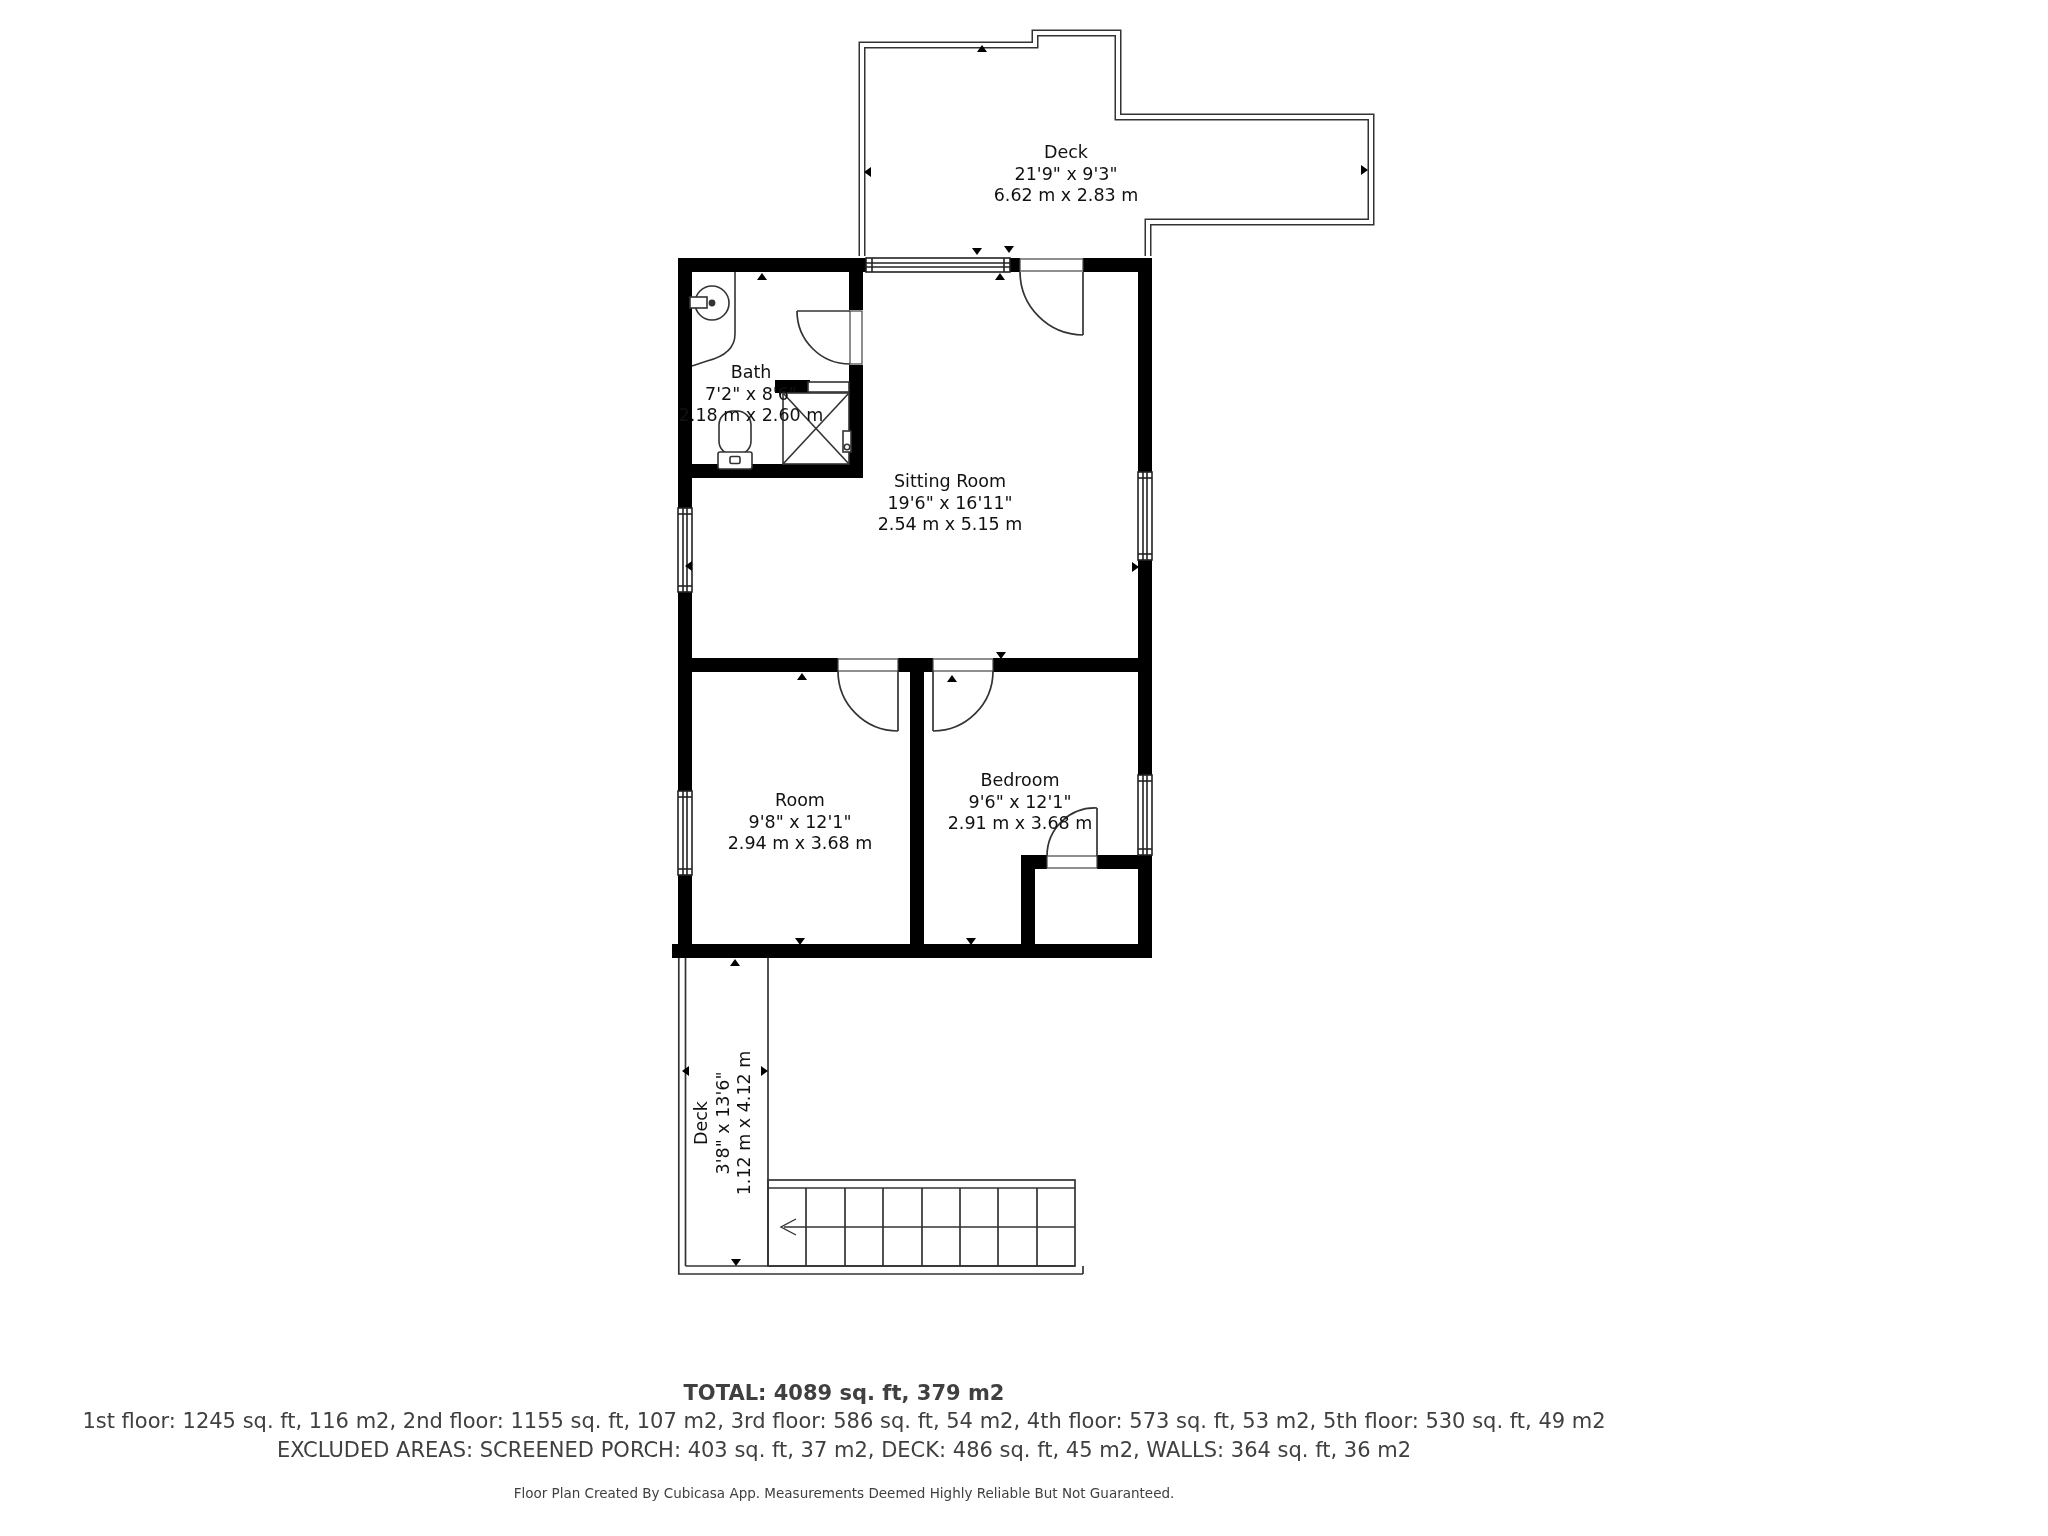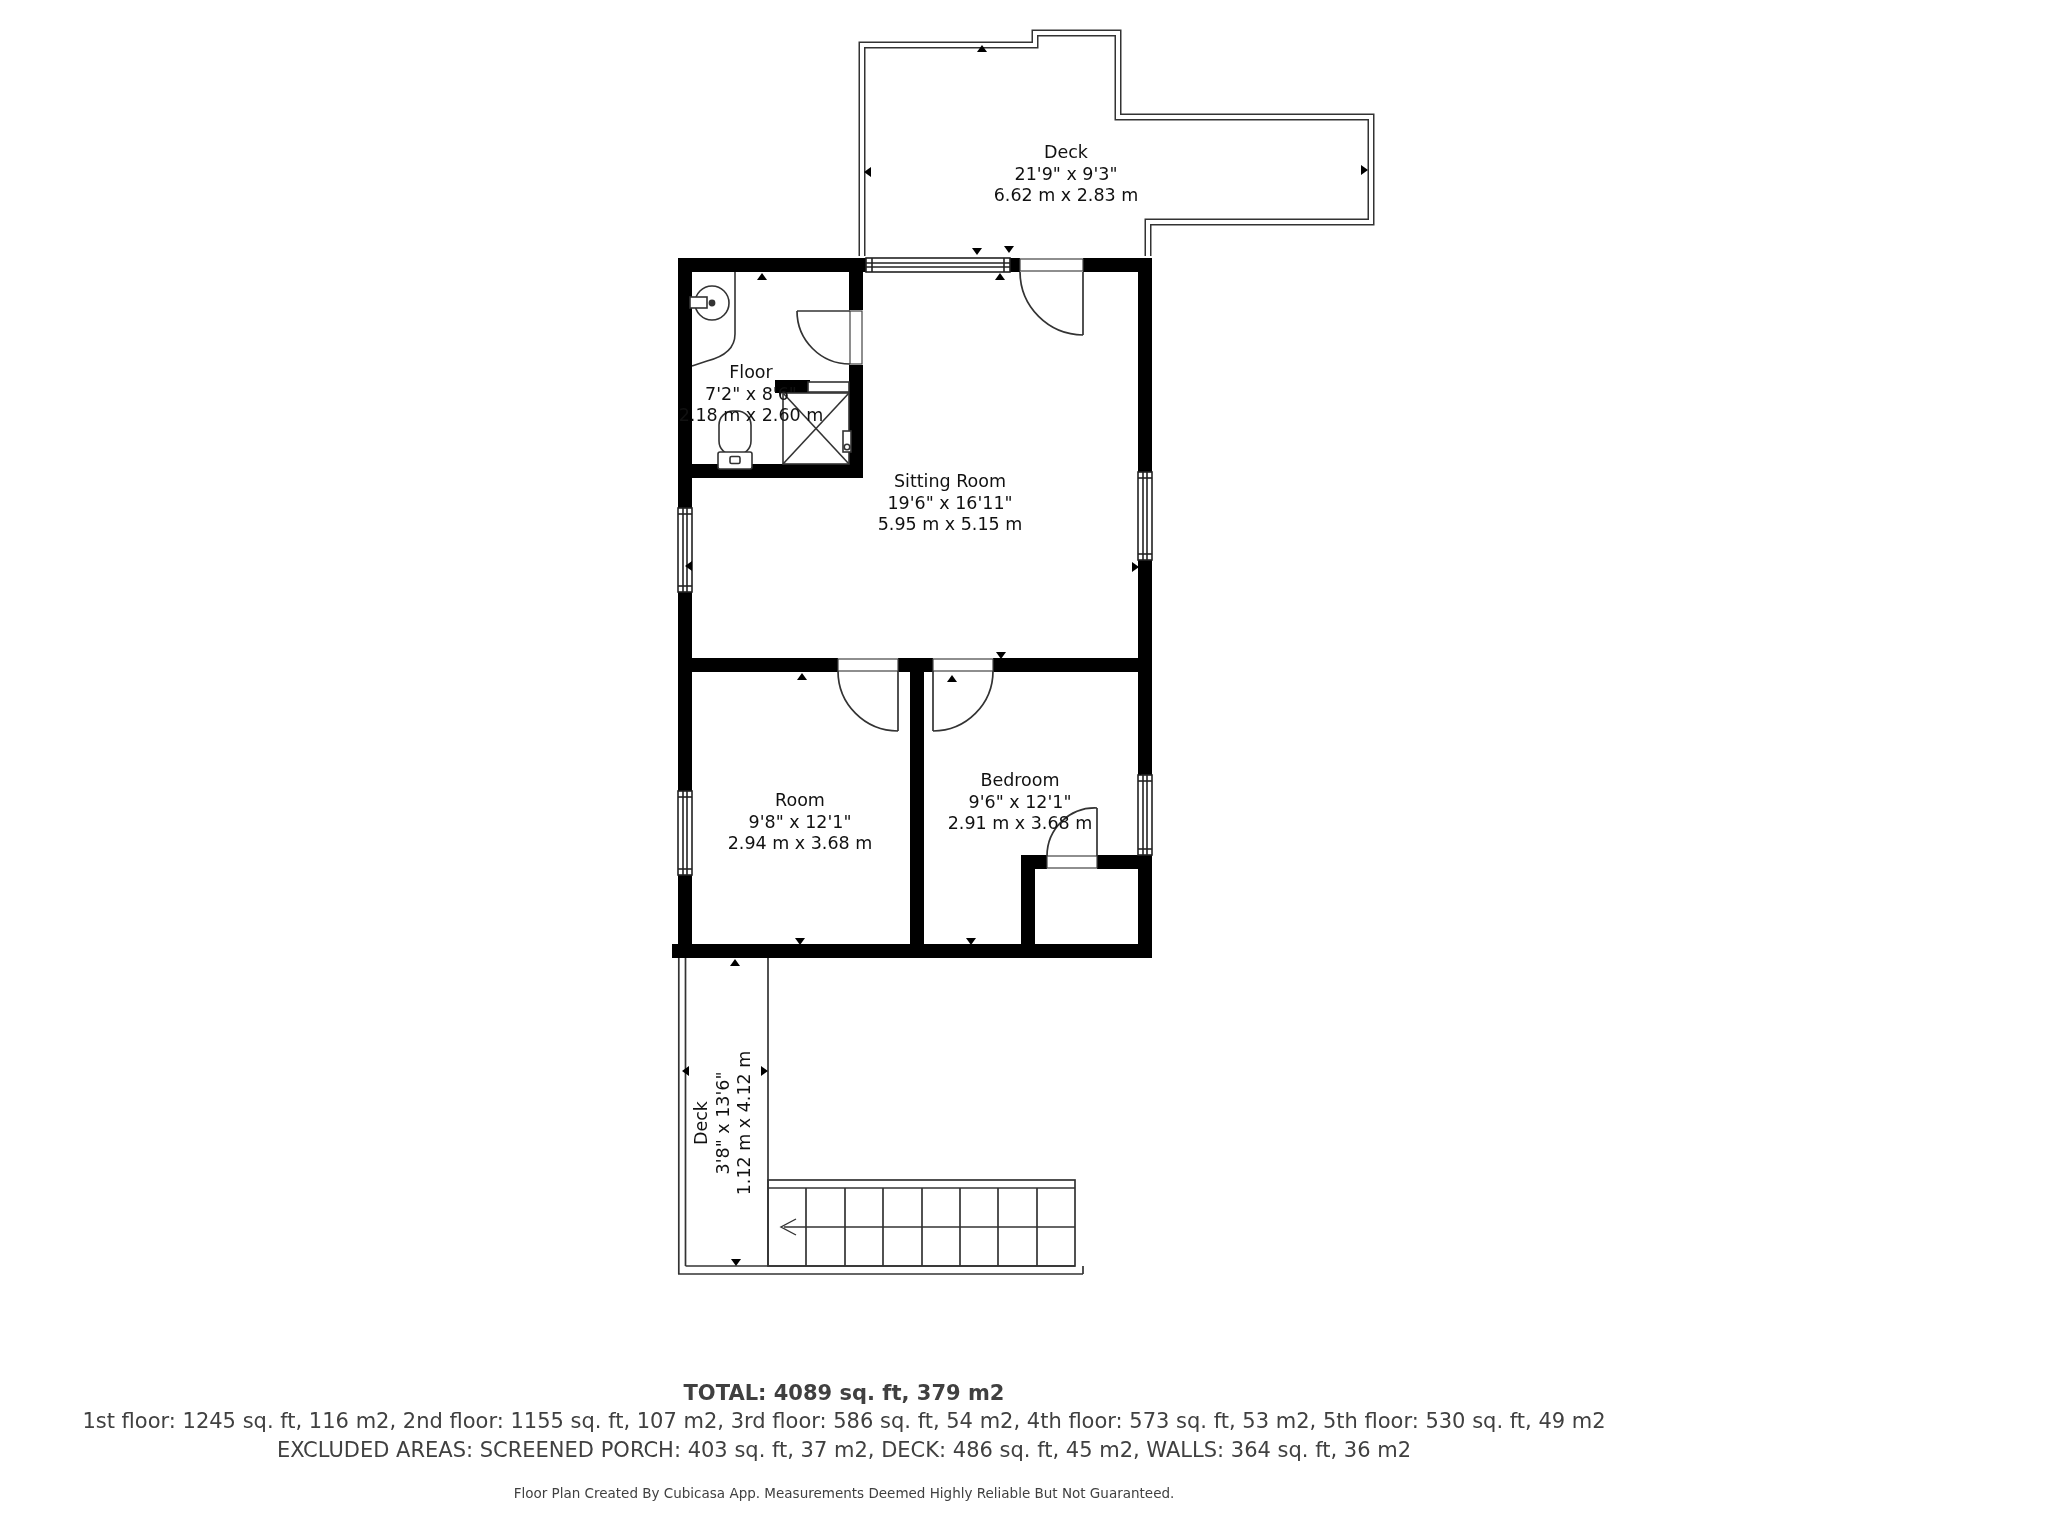--- a/index.html
+++ b/index.html
@@ -180,29 +180,29 @@
   </g>
 </svg>
 
   <div class="room-label" style="left:1066px;top:174px;">
     <div class="rname">Deck</div>
     <div>21'9" x 9'3"</div>
     <div>6.62 m x 2.83 m</div>
   </div>
 
   <div class="room-label" style="left:751px;top:394px;">
-    <div class="rname">Floor</div>
+    <div class="rname">Bath</div>
     <div>7'2" x 8'6"</div>
     <div>2.18 m x 2.60 m</div>
   </div>
 
   <div class="room-label" style="left:950px;top:503px;">
     <div class="rname">Sitting Room</div>
     <div>19'6" x 16'11"</div>
-    <div>5.95 m x 5.15 m</div>
+    <div>2.54 m x 5.15 m</div>
   </div>
 
   <div class="room-label" style="left:800px;top:822px;">
     <div class="rname">Room</div>
     <div>9'8" x 12'1"</div>
     <div>2.94 m x 3.68 m</div>
   </div>
 
   <div class="room-label" style="left:1020px;top:802px;">
     <div class="rname">Bedroom</div>

